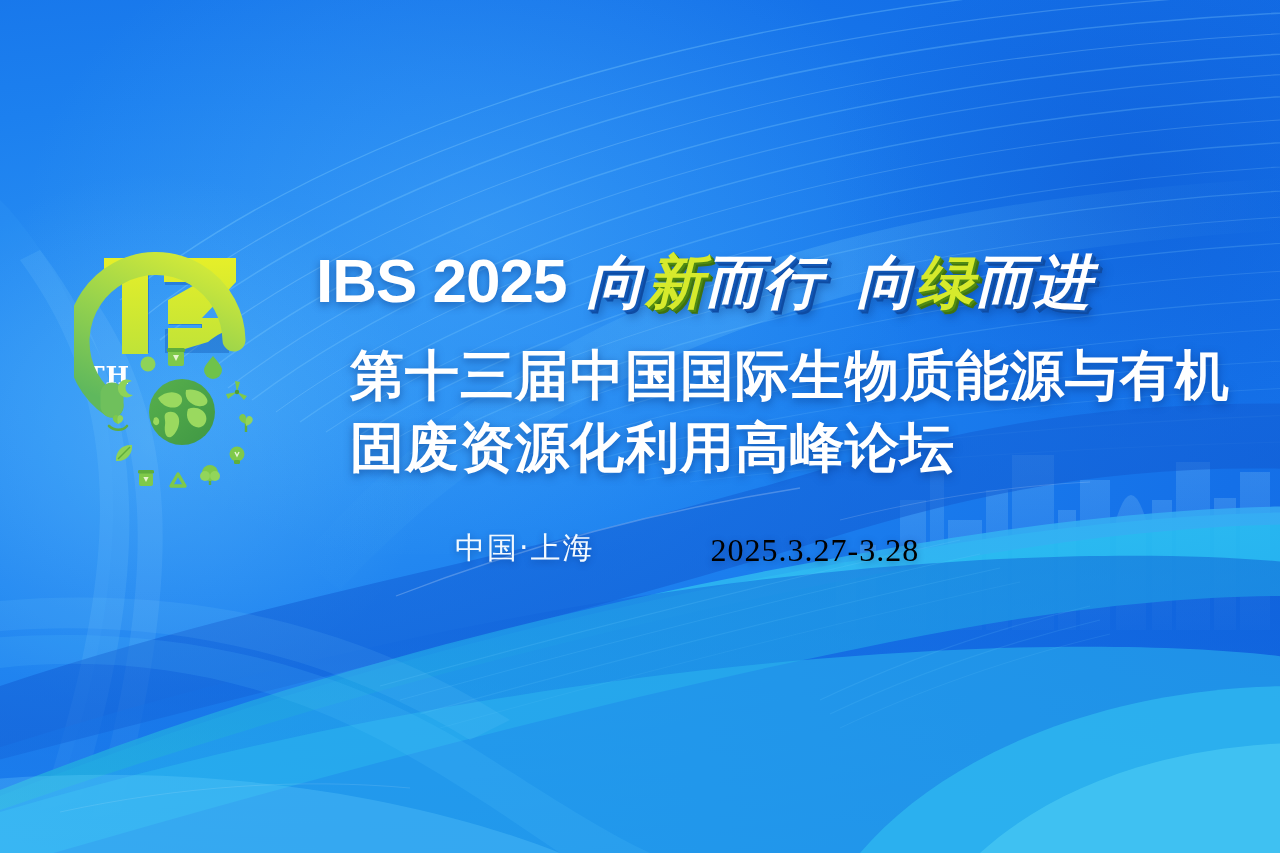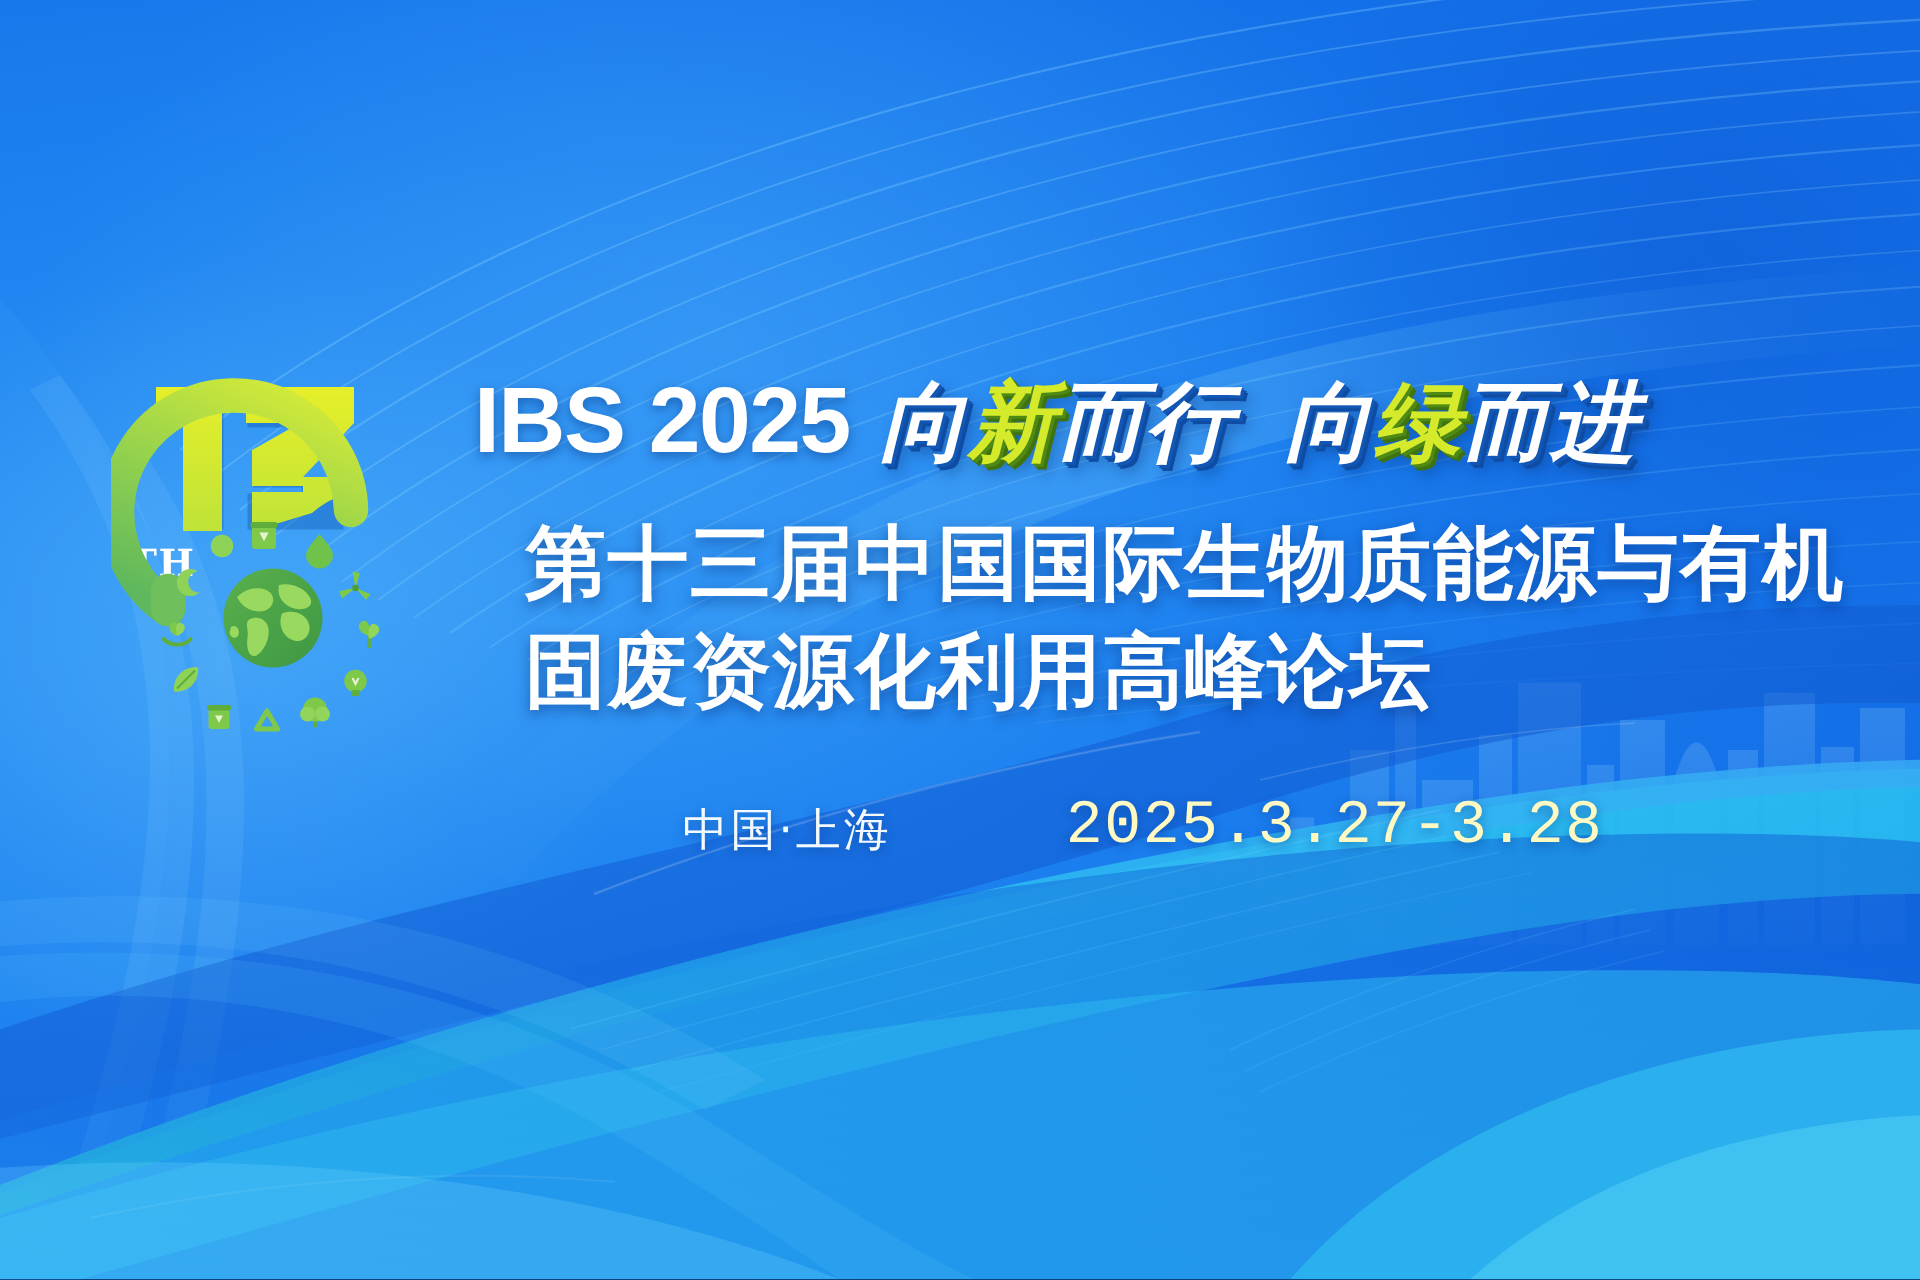--- a/index.html
+++ b/index.html
@@ -101,23 +101,23 @@
   }
   .meta .place{
     font-family:"DejaVu Sans", sans-serif;
     font-size:30px;
     color:#f2f9ff;
     letter-spacing:2px;
     text-shadow:0 2px 7px rgba(4,42,115,.45);
   }
   .meta .date{
     margin-left:116px;
-    font-family:Liberation Mono, monospace;
-    font-size:41px;
-    color:#fef9c3;
+    font-family:Liberation Serif, serif;
+    font-size:32px;
+    color:#000000;
     letter-spacing:1px;
     text-shadow:0 2px 7px rgba(4,42,115,.45);
   }
 </style>
 </head>
 <body>
 
 <div class="stage">
 
   <div class="bg-base"></div>

